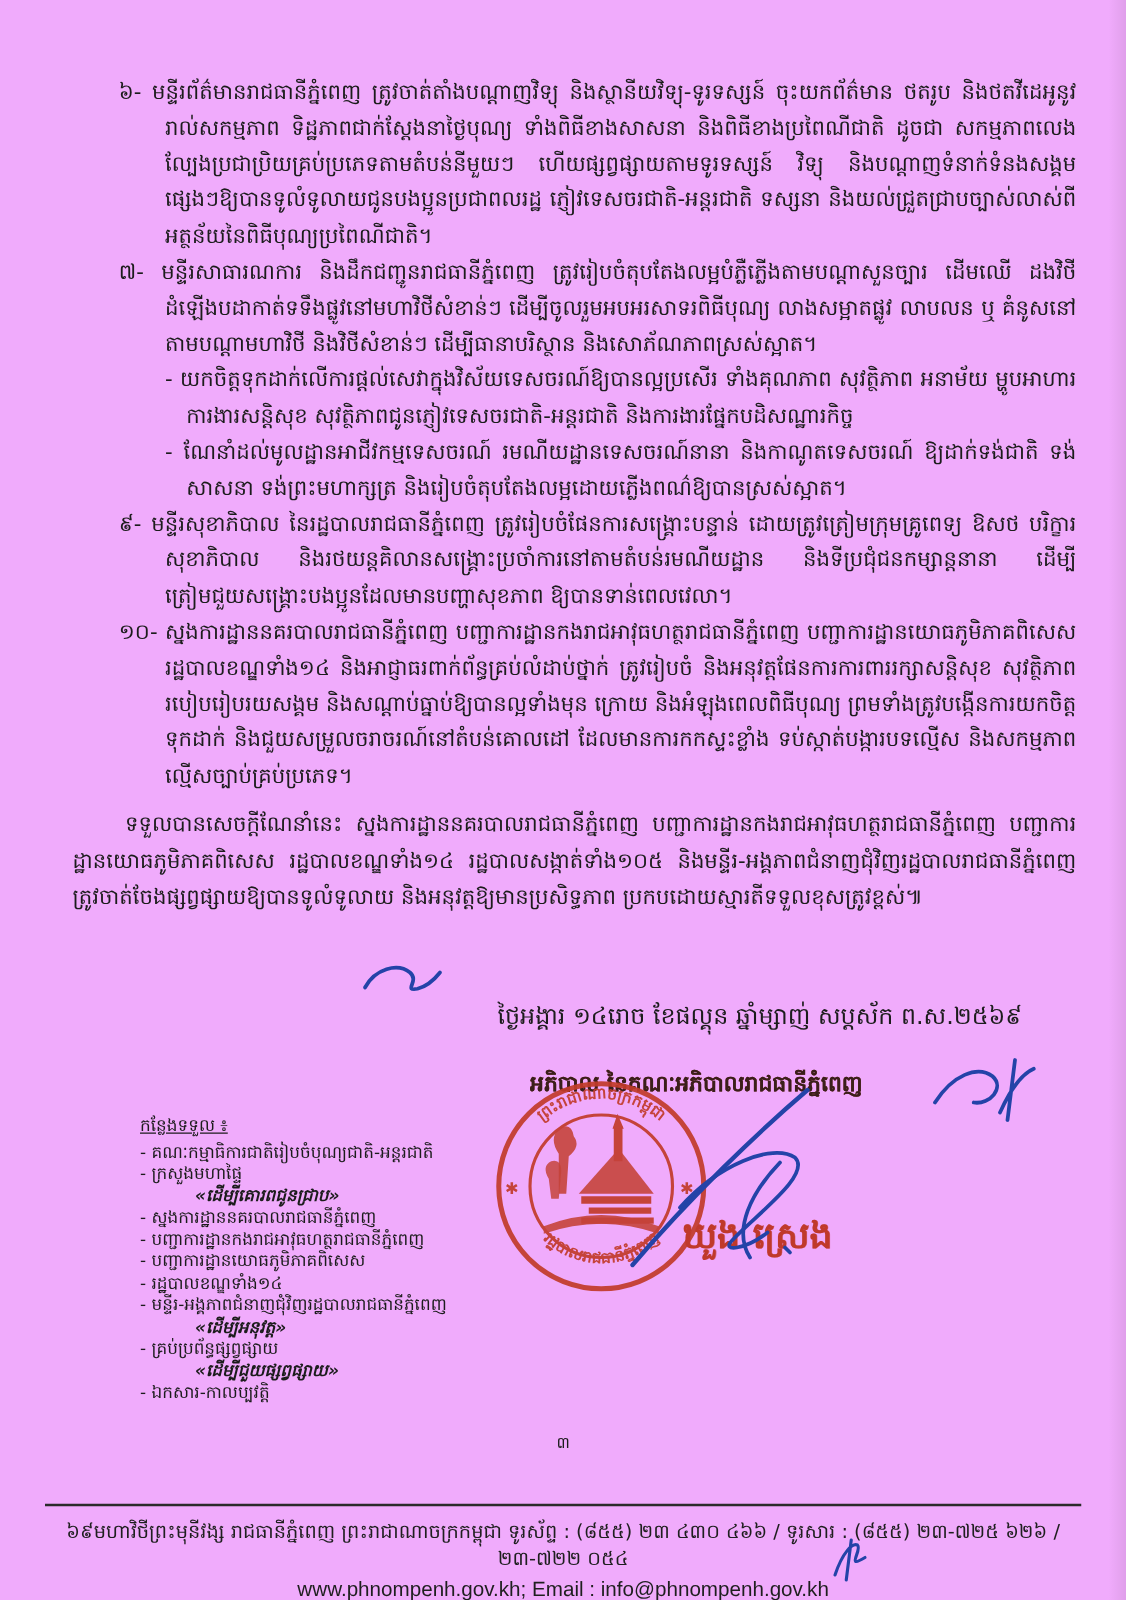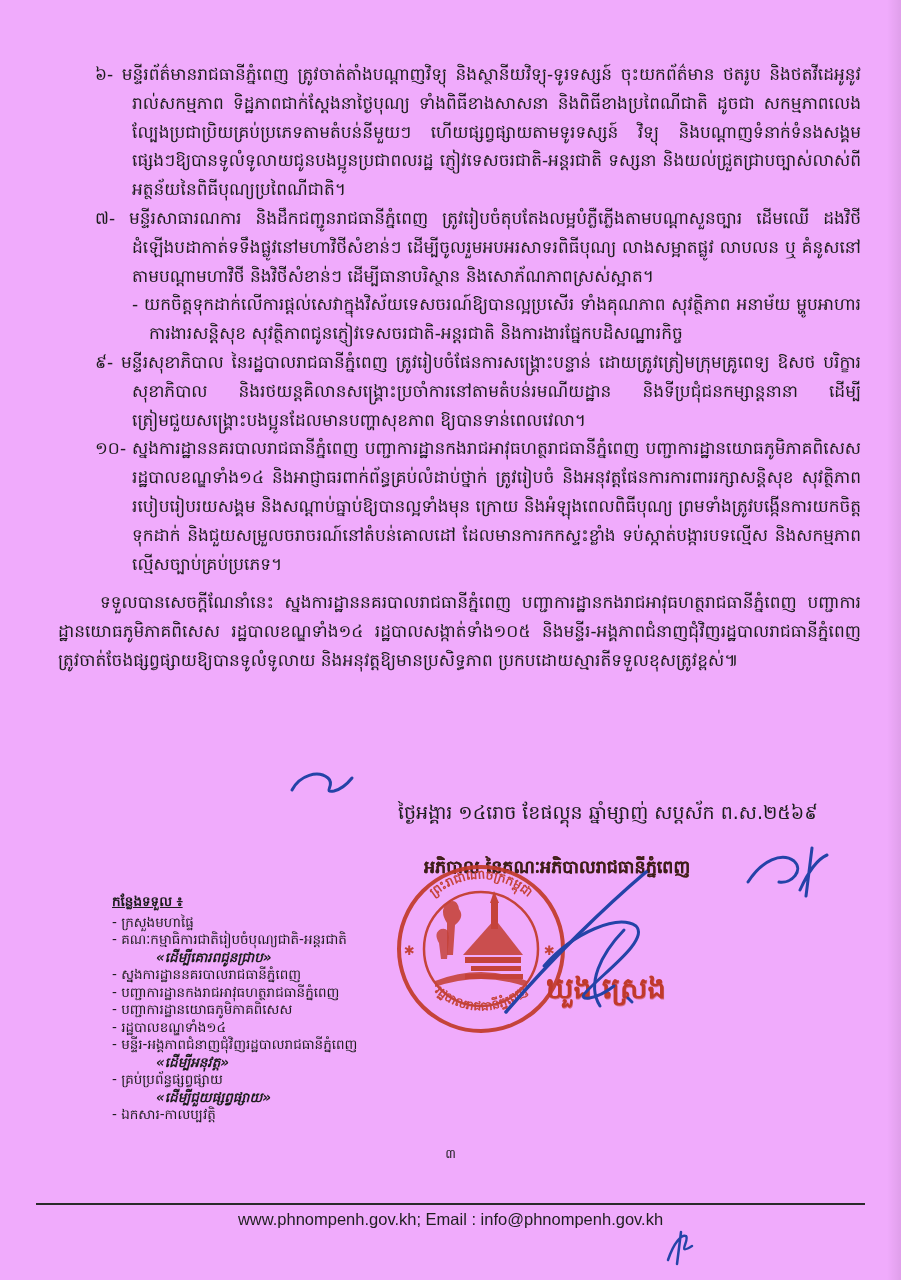--- a/index.html
+++ b/index.html
@@ -39,21 +39,21 @@
     position:absolute;left:546px;top:970px;
     font-size:29px;font-weight:bold;color:#c0392b;white-space:nowrap;
     text-shadow:0.5px 0.5px 0 rgba(192,57,43,0.55);
   }
   .ink{position:absolute;left:0;top:0;width:901px;height:1280px;pointer-events:none;}
   
   .dist{
     position:absolute;left:112px;top:893px;width:300px;
     font-size:13.5px;line-height:17.5px;
   }
-  .dist-header{font-weight:bold;text-decoration:underline;margin-bottom:3px;}
+  .dist-header{font-weight:normal;text-decoration:underline;margin-bottom:3px;}
   .dist-item{padding-left:14px;text-indent:-14px;}
   .dist-note{margin-left:44px;font-weight:bold;font-style:italic;}
   
   .page-num{position:absolute;left:0;top:1146px;width:901px;text-align:center;font-size:12.5px;}
   .footer{
     position:absolute;left:36px;top:1203px;width:829px;
     border-top:2px solid #2a2a2a;
     text-align:center;color:#1f1f1f;
   }
   .footer-address{font-size:15.5px;margin-top:9px;line-height:22px;}
@@ -61,20 +61,21 @@
 </style>
 </head>
 <body>
 
 <div class="page">
 
   <div class="doc-body">
     <p class="para">៦- មន្ទីរព័ត៌មានរាជធានីភ្នំពេញ ត្រូវចាត់តាំងបណ្ដាញវិទ្យុ និងស្ថានីយវិទ្យុ-ទូរទស្សន៍ ចុះយកព័ត៌មាន ថតរូប និងថតវីដេអូនូវរាល់សកម្មភាព ទិដ្ឋភាពជាក់ស្ដែងនាថ្ងៃបុណ្យ ទាំងពិធីខាងសាសនា និងពិធីខាងប្រពៃណីជាតិ ដូចជា សកម្មភាពលេងល្បែងប្រជាប្រិយគ្រប់ប្រភេទតាមតំបន់នីមួយៗ ហើយផ្សព្វផ្សាយតាមទូរទស្សន៍ វិទ្យុ និងបណ្ដាញទំនាក់ទំនងសង្គមផ្សេងៗឱ្យបានទូលំទូលាយជូនបងប្អូនប្រជាពលរដ្ឋ ភ្ញៀវទេសចរជាតិ-អន្តរជាតិ ទស្សនា និងយល់ជ្រួតជ្រាបច្បាស់លាស់ពីអត្ថន័យនៃពិធីបុណ្យប្រពៃណីជាតិ។</p>
     <p class="para">៧- មន្ទីរសាធារណការ និងដឹកជញ្ជូនរាជធានីភ្នំពេញ ត្រូវរៀបចំតុបតែងលម្អបំភ្លឺភ្លើងតាមបណ្ដាសួនច្បារ ដើមឈើ ដងវិថី ដំឡើងបដាកាត់ទទឹងផ្លូវនៅមហាវិថីសំខាន់ៗ ដើម្បីចូលរួមអបអរសាទរពិធីបុណ្យ លាងសម្អាតផ្លូវ លាបលន ឬ គំនូសនៅតាមបណ្ដាមហាវិថី និងវិថីសំខាន់ៗ ដើម្បីធានាបរិស្ថាន និងសោភ័ណភាពស្រស់ស្អាត។</p>
     <p class="para bullet">- យកចិត្តទុកដាក់លើការផ្ដល់សេវាក្នុងវិស័យទេសចរណ៍ឱ្យបានល្អប្រសើរ ទាំងគុណភាព សុវត្ថិភាព អនាម័យ ម្ហូបអាហារ ការងារសន្តិសុខ សុវត្ថិភាពជូនភ្ញៀវទេសចរជាតិ-អន្តរជាតិ និងការងារផ្នែកបដិសណ្ឋារកិច្ច</p>
+    <p class="para bullet">- ណែនាំដល់មូលដ្ឋានអាជីវកម្មទេសចរណ៍ រមណីយដ្ឋានទេសចរណ៍នានា និងកាណូតទេសចរណ៍ ឱ្យដាក់ទង់ជាតិ ទង់សាសនា ទង់ព្រះមហាក្សត្រ និងរៀបចំតុបតែងលម្អដោយភ្លើងពណ៌ឱ្យបានស្រស់ស្អាត។</p>
     <p class="para">៩- មន្ទីរសុខាភិបាល នៃរដ្ឋបាលរាជធានីភ្នំពេញ ត្រូវរៀបចំផែនការសង្គ្រោះបន្ទាន់ ដោយត្រូវត្រៀមក្រុមគ្រូពេទ្យ ឱសថ បរិក្ខារសុខាភិបាល និងរថយន្តគិលានសង្គ្រោះប្រចាំការនៅតាមតំបន់រមណីយដ្ឋាន និងទីប្រជុំជនកម្សាន្តនានា ដើម្បីត្រៀមជួយសង្គ្រោះបងប្អូនដែលមានបញ្ហាសុខភាព ឱ្យបានទាន់ពេលវេលា។</p>
     <p class="para">១០- ស្នងការដ្ឋាននគរបាលរាជធានីភ្នំពេញ បញ្ជាការដ្ឋានកងរាជអាវុធហត្ថរាជធានីភ្នំពេញ បញ្ជាការដ្ឋានយោធភូមិភាគពិសេស រដ្ឋបាលខណ្ឌទាំង១៤ និងអាជ្ញាធរពាក់ព័ន្ធគ្រប់លំដាប់ថ្នាក់ ត្រូវរៀបចំ និងអនុវត្តផែនការការពាររក្សាសន្តិសុខ សុវត្ថិភាព របៀបរៀបរយសង្គម និងសណ្ដាប់ធ្នាប់ឱ្យបានល្អទាំងមុន ក្រោយ និងអំឡុងពេលពិធីបុណ្យ ព្រមទាំងត្រូវបង្កើនការយកចិត្តទុកដាក់ និងជួយសម្រួលចរាចរណ៍នៅតំបន់គោលដៅ ដែលមានការកកស្ទះខ្លាំង ទប់ស្កាត់បង្ការបទល្មើស និងសកម្មភាពល្មើសច្បាប់គ្រប់ប្រភេទ។</p>
     <p class="para closing">ទទួលបានសេចក្ដីណែនាំនេះ ស្នងការដ្ឋាននគរបាលរាជធានីភ្នំពេញ បញ្ជាការដ្ឋានកងរាជអាវុធហត្ថរាជធានីភ្នំពេញ បញ្ជាការដ្ឋានយោធភូមិភាគពិសេស រដ្ឋបាលខណ្ឌទាំង១៤ រដ្ឋបាលសង្កាត់ទាំង១០៥ និងមន្ទីរ-អង្គភាពជំនាញជុំវិញរដ្ឋបាលរាជធានីភ្នំពេញ ត្រូវចាត់ចែងផ្សព្វផ្សាយឱ្យបានទូលំទូលាយ និងអនុវត្តឱ្យមានប្រសិទ្ធភាព ប្រកបដោយស្មារតីទទួលខុសត្រូវខ្ពស់៕</p>
   </div>
 
   <div class="date-line lunar">ថ្ងៃអង្គារ ១៤រោច ខែផល្គុន ឆ្នាំម្សាញ់ សប្តស័ក ព.ស.២៥៦៩</div>
   <div class="signer-title">អភិបាល នៃគណៈអភិបាលរាជធានីភ្នំពេញ</div>
 
   <svg class="stamp" viewBox="0 0 172 172">
     <defs>
@@ -114,33 +115,34 @@
       <path stroke-width="3.5" d="M 506,1012 C 552,958 606,906 646,872"></path>
       <path d="M 544,966 C 574,932 618,914 636,926 C 650,940 602,974 586,992 C 576,1002 596,1000 614,986"></path>
       <path d="M 624,930 C 601,954 586,984 600,1006"></path>
       <path d="M 628,998 L 632,1002"></path>
       <path stroke-width="2.5" d="M 668,1260 C 674,1242 682,1234 686,1236 C 690,1240 676,1256 692,1246 M 681,1232 L 677,1264"></path>
     </g>
   </svg>
 
   <div class="dist">
     <div class="dist-header">កន្លែងទទួល ៖</div>
+    <div class="dist-item">- គណៈកម្មាធិការជាតិរៀបចំបុណ្យជាតិ-អន្តរជាតិ</div>
     <div class="dist-item">- ក្រសួងមហាផ្ទៃ</div>
-    <div class="dist-item">- គណៈកម្មាធិការជាតិរៀបចំបុណ្យជាតិ-អន្តរជាតិ</div>
     <div class="dist-note">«ដើម្បីគោរពជូនជ្រាប»</div>
     <div class="dist-item">- ស្នងការដ្ឋាននគរបាលរាជធានីភ្នំពេញ</div>
     <div class="dist-item">- បញ្ជាការដ្ឋានកងរាជអាវុធហត្ថរាជធានីភ្នំពេញ</div>
     <div class="dist-item">- បញ្ជាការដ្ឋានយោធភូមិភាគពិសេស</div>
     <div class="dist-item">- រដ្ឋបាលខណ្ឌទាំង១៤</div>
     <div class="dist-item">- មន្ទីរ-អង្គភាពជំនាញជុំវិញរដ្ឋបាលរាជធានីភ្នំពេញ</div>
     <div class="dist-note">«ដើម្បីអនុវត្ត»</div>
     <div class="dist-item">- គ្រប់ប្រព័ន្ធផ្សព្វផ្សាយ</div>
     <div class="dist-note">«ដើម្បីជួយផ្សព្វផ្សាយ»</div>
     <div class="dist-item">- ឯកសារ-កាលប្បវត្តិ</div>
   </div>
 
   <div class="page-num">៣</div>
 
   <div class="footer">
+    <div class="footer-address">៦៩មហាវិថីព្រះមុនីវង្ស រាជធានីភ្នំពេញ ព្រះរាជាណាចក្រកម្ពុជា ទូរស័ព្ទ : (៨៥៥) ២៣ ៤៣០ ៤៦៦ / ទូរសារ : (៨៥៥) ២៣-៧២៥ ៦២៦ / ២៣-៧២២ ០៥៤</div>
     <div class="footer-web">www.phnompenh.gov.kh; Email : info@phnompenh.gov.kh</div>
   </div>
 
 </div>
 
 </body></html>

